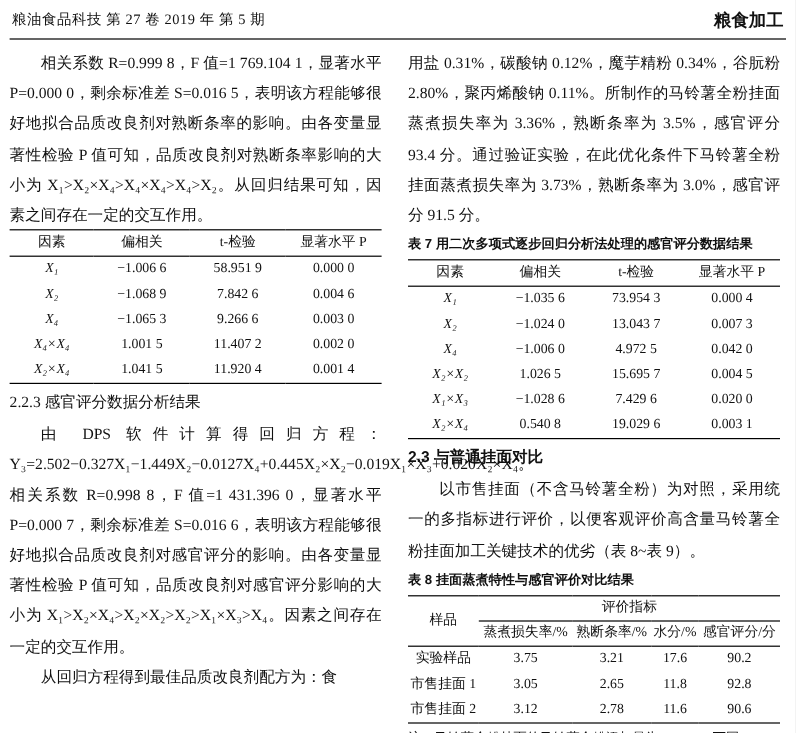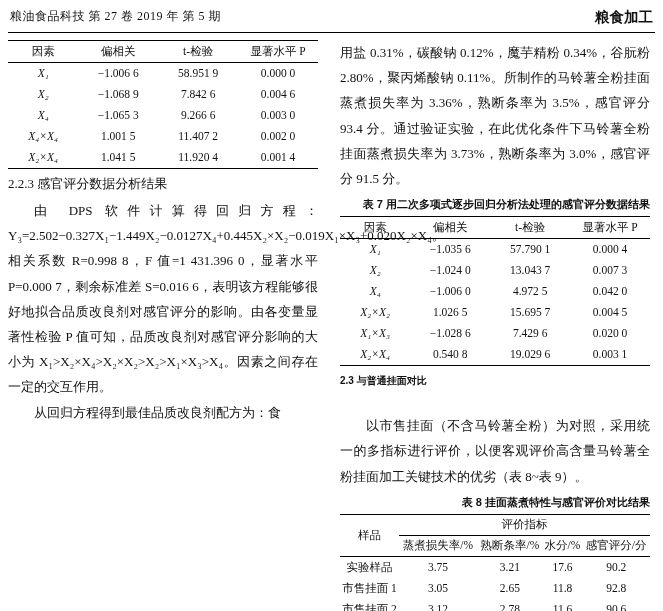--- a/index.html
+++ b/index.html
@@ -11,36 +11,36 @@
   .hdr{display:flex;justify-content:space-between;align-items:flex-start;padding:3px 2px 5px 2px;}
   .hdr-left{font-size:12px;letter-spacing:.5px;}
   .hdr-right{font-size:14.5px;font-weight:bold;font-family:"Liberation Sans","DejaVu Sans",sans-serif;}
   .rule{border-top:1.3px solid #000;margin:0 0 7px 0;}
   .cols{display:flex;gap:22px;}
   .col{width:310px;font-size:13px;line-height:25.2px;text-align:justify;}
   p{margin:0;}
   .indent{text-indent:2em;}
   .eq{font-style:italic;}
   .cap{
-    font-size:11px;font-weight:bold;text-align:right;line-height:13px;
+    font-size:11px;font-weight:bold;text-align:left;line-height:13px;
     margin:7px 0 5px 0;font-family:"Liberation Sans","DejaVu Sans",sans-serif;
   }
   table.sci{
     width:100%;border-collapse:collapse;border-top:1.6px solid #000;border-bottom:1.6px solid #000;
     font-size:11.5px;line-height:13px;
   }
   table.sci th,table.sci td{font-weight:normal;padding:0;height:21px;text-align:center;vertical-align:middle;}
   table.sci thead th{border-bottom:.9px solid #000;}
   .c-fac{width:22%;font-style:italic;}
   .c-p{width:25%;}
   td.r1{text-align:right;padding-right:20px;}
   td.r2{text-align:right;padding-right:24px;}
   .h3{font-size:13px;line-height:24px;margin:3px 0 2px 0;}
   .h2b{
-    font-size:10px;font-weight:bold;line-height:24px;margin:3px 0 20px 0;
+    font-size:13px;font-weight:bold;line-height:24px;margin:3px 0 2px 0;
     font-family:"Liberation Sans","DejaVu Sans",sans-serif;text-align:left;
   }
   table.cmp{font-size:11.5px;}
   table.cmp th{height:20px;}
   table.cmp td{height:21px;}
   th.gh{border-bottom:.9px solid #000;}
   th.sh{border-bottom:.9px solid #000;}
   th.samp{border-bottom:.9px solid #000;width:19%;}
   .note{font-size:11px;line-height:15px;margin-top:5px;text-align:left;text-indent:0;}
 </style>
@@ -51,20 +51,21 @@
 
   <div class="hdr">
     <span class="hdr-left">粮油食品科技 第 27 卷 2019 年 第 5 期</span>
     <span class="hdr-right">粮食加工</span>
   </div>
   <div class="rule"></div>
 
   <div class="cols">
 
     <div class="col">
+      <p class="indent">相关系数 R=0.999 8，F 值=1 769.104 1，显著水平 P=0.000 0，剩余标准差 S=0.016 5，表明该方程能够很好地拟合品质改良剂对熟断条率的影响。由各变量显著性检验 P 值可知，品质改良剂对熟断条率影响的大小为 X₁&gt;X₂×X₄&gt;X₄×X₄&gt;X₄&gt;X₂。从回归结果可知，因素之间存在一定的交互作用。</p>
 
       <table class="sci">
         <thead>
           <tr>
             <th class="c-fac" style="font-style:normal">因素</th>
             <th class="c-p">偏相关</th>
             <th class="c-p">t-检验</th>
             <th class="c-p">显著水平 P</th>
           </tr>
         </thead>
@@ -117,21 +118,21 @@
             <th class="c-fac" style="font-style:normal">因素</th>
             <th class="c-p">偏相关</th>
             <th class="c-p">t-检验</th>
             <th class="c-p">显著水平 P</th>
           </tr>
         </thead>
         <tbody>
           <tr>
             <td class="c-fac">X₁</td>
             <td class="r1">−1.035 6</td>
-            <td class="r2">57.790 1</td>
+            <td class="r2">73.954 3</td>
             <td>0.000 4</td>
           </tr>
           <tr>
             <td class="c-fac">X₂</td>
             <td class="r1">−1.024 0</td>
             <td class="r2">13.043 7</td>
             <td>0.007 3</td>
           </tr>
           <tr>
             <td class="c-fac">X₄</td>

